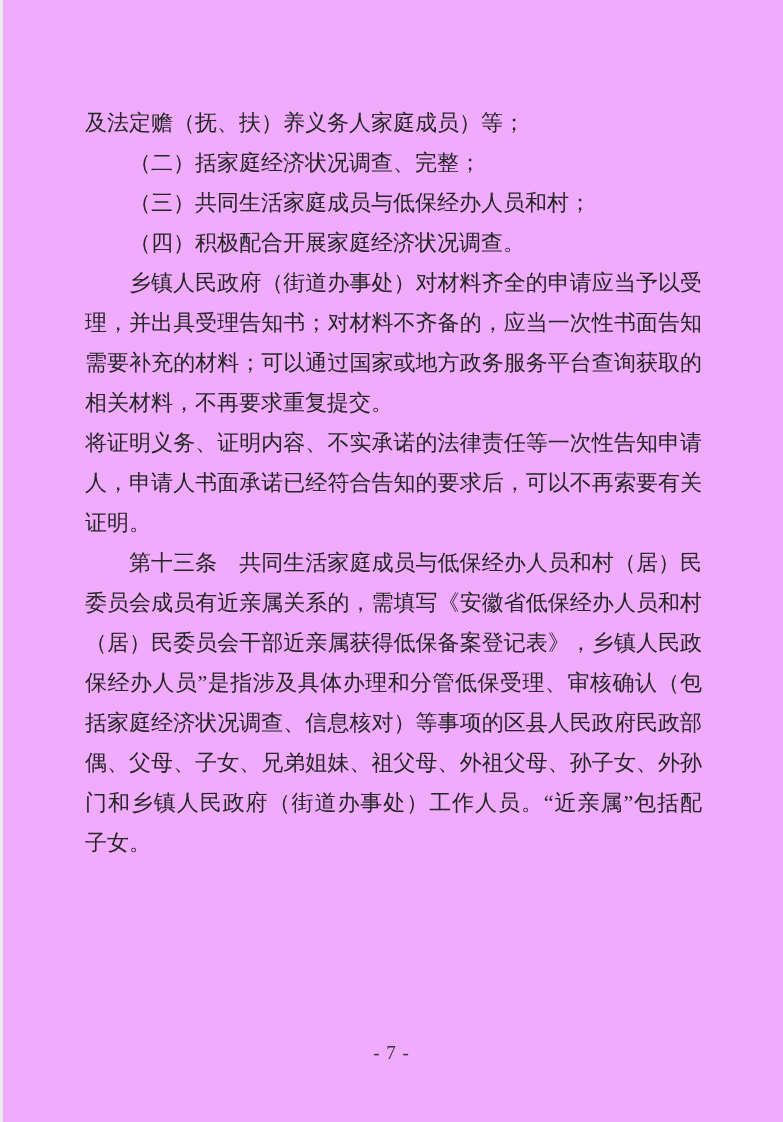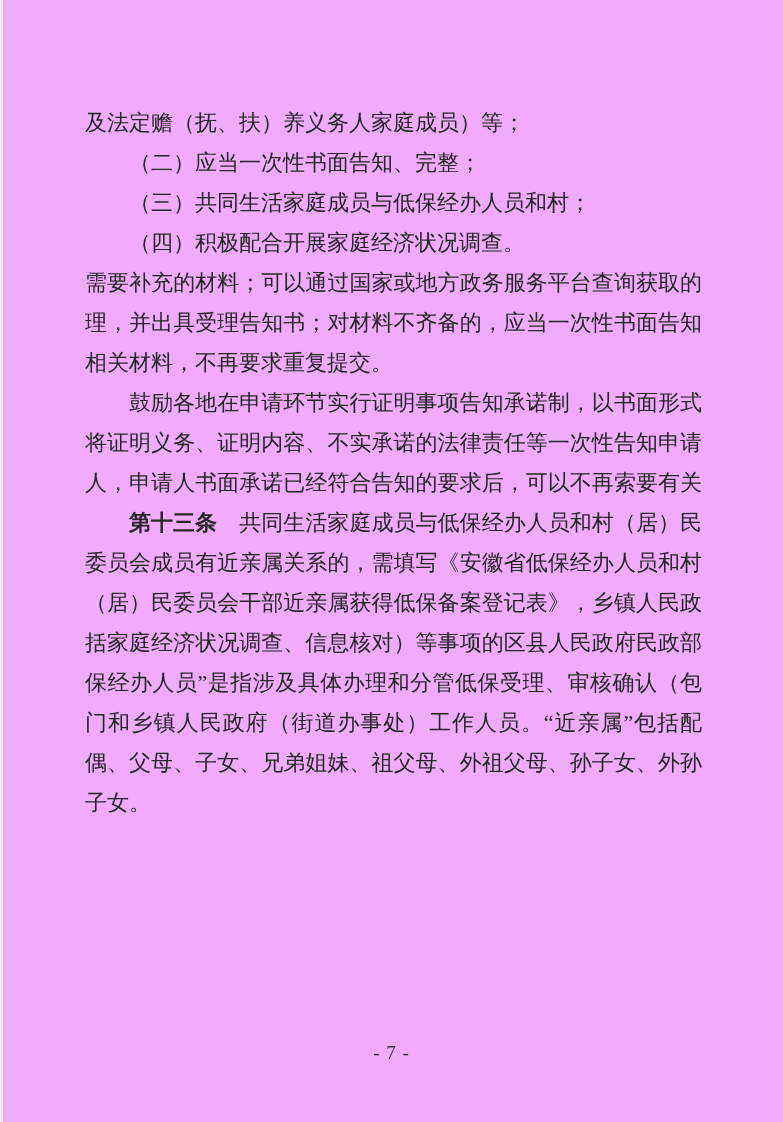--- a/index.html
+++ b/index.html
@@ -43,21 +43,21 @@
   .ind {
     padding-left: 44px;
   }
   
   .j {
     white-space: normal;
     text-align: justify;
     text-align-last: justify;
   }
   .bold {
-    font-weight: bold;
+    font-weight: normal;
   }
   .page-number {
     position: absolute;
     left: 0;
     top: 1042px;
     width: 100%;
     text-align: center;
     font-size: 19px;
     letter-spacing: 1px;
     color: #333333;
@@ -65,35 +65,36 @@
   }
 </style>
 </head>
 <body>
 
 <div class="page">
   <div class="scan-edge"></div>
 
   <div class="text-block">
     <div class="line">及法定赡（抚、扶）养义务人家庭成员）等；</div>
-    <div class="line ind">（二）应当一次性书面告知、完整；</div>
+    <div class="line ind">（二）括家庭经济状况调查、完整；</div>
     <div class="line ind">（三）共同生活家庭成员与低保经办人员和村；</div>
     <div class="line ind">（四）积极配合开展家庭经济状况调查。</div>
+    <div class="line ind j">乡镇人民政府（街道办事处）对材料齐全的申请应当予以受</div>
+    <div class="line j">理，并出具受理告知书；对材料不齐备的，应当一次性书面告知</div>
     <div class="line j">需要补充的材料；可以通过国家或地方政务服务平台查询获取的</div>
-    <div class="line j">理，并出具受理告知书；对材料不齐备的，应当一次性书面告知</div>
     <div class="line">相关材料，不再要求重复提交。</div>
-    <div class="line ind j">鼓励各地在申请环节实行证明事项告知承诺制，以书面形式</div>
     <div class="line j">将证明义务、证明内容、不实承诺的法律责任等一次性告知申请</div>
     <div class="line j">人，申请人书面承诺已经符合告知的要求后，可以不再索要有关</div>
+    <div class="line">证明。</div>
     <div class="line ind j">
       <span class="bold">第十三条</span><span>　共同生活家庭成员与低保经办人员和村（居）民</span>
     </div>
     <div class="line j">委员会成员有近亲属关系的，需填写《安徽省低保经办人员和村</div>
     <div class="line j">（居）民委员会干部近亲属获得低保备案登记表》，乡镇人民政</div>
+    <div class="line j">保经办人员”是指涉及具体办理和分管低保受理、审核确认（包</div>
     <div class="line j">括家庭经济状况调查、信息核对）等事项的区县人民政府民政部</div>
-    <div class="line j">保经办人员”是指涉及具体办理和分管低保受理、审核确认（包</div>
+    <div class="line j">偶、父母、子女、兄弟姐妹、祖父母、外祖父母、孙子女、外孙</div>
     <div class="line j">门和乡镇人民政府（街道办事处）工作人员。“近亲属”包括配</div>
-    <div class="line j">偶、父母、子女、兄弟姐妹、祖父母、外祖父母、孙子女、外孙</div>
     <div class="line">子女。</div>
   </div>
 
   <div class="page-number">- 7 -</div>
 </div>
 
 </body></html>

